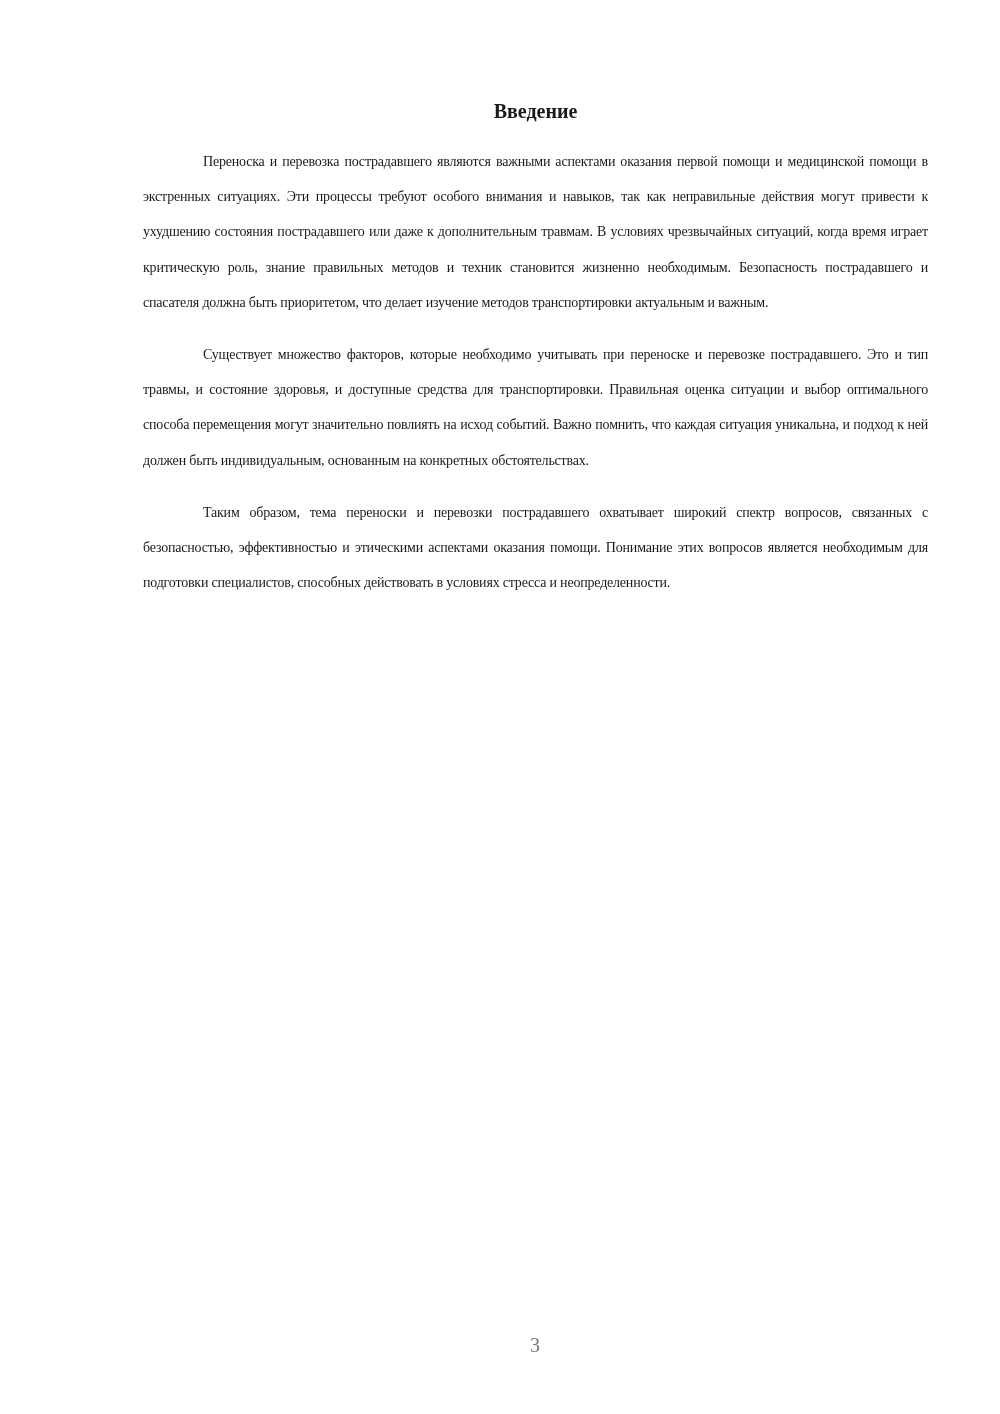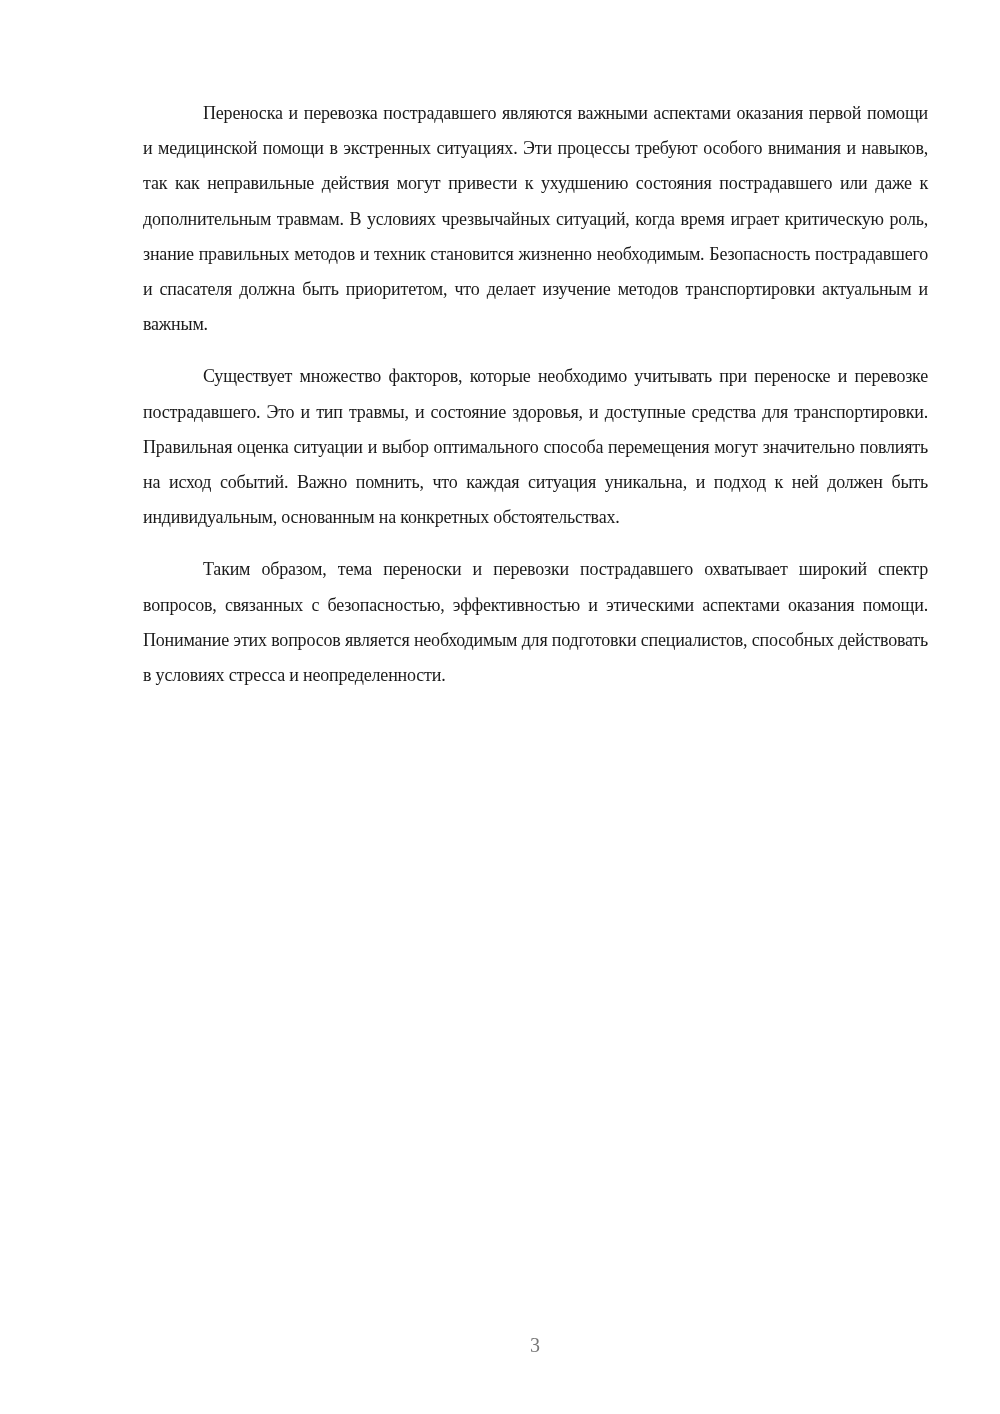--- a/index.html
+++ b/index.html
@@ -23,21 +23,21 @@
     }
     .title {
       text-align: center;
       font-weight: bold;
       font-size: 20px;
       line-height: 30px;
       margin: 0 0 18px 0;
       padding-left: 0;
     }
     .para {
-      font-size: 18px;
+      font-size: 14px;
       line-height: 35.2px;
       text-align: justify;
       text-indent: 60px;
       margin: 0 0 17px 0;
       letter-spacing: -0.2px;
     }
     .page-number {
       position: absolute;
       left: 0;
       width: 1070px;
@@ -45,18 +45,19 @@
       text-align: center;
       font-size: 20px;
       color: #777777;
       font-family: "Liberation Serif", serif;
     }
   </style>
 </head>
 <body>
 
 <div class="page">
+  <h1 class="title">Введение</h1>
   <p class="para">Переноска и перевозка пострадавшего являются важными аспектами оказания первой помощи и медицинской помощи в экстренных ситуациях. Эти процессы требуют особого внимания и навыков, так как неправильные действия могут привести к ухудшению состояния пострадавшего или даже к дополнительным травмам. В условиях чрезвычайных ситуаций, когда время играет критическую роль, знание правильных методов и техник становится жизненно необходимым. Безопасность пострадавшего и спасателя должна быть приоритетом, что делает изучение методов транспортировки актуальным и важным.</p>
   <p class="para">Существует множество факторов, которые необходимо учитывать при переноске и перевозке пострадавшего. Это и тип травмы, и состояние здоровья, и доступные средства для транспортировки. Правильная оценка ситуации и выбор оптимального способа перемещения могут значительно повлиять на исход событий. Важно помнить, что каждая ситуация уникальна, и подход к ней должен быть индивидуальным, основанным на конкретных обстоятельствах.</p>
   <p class="para">Таким образом, тема переноски и перевозки пострадавшего охватывает широкий спектр вопросов, связанных с безопасностью, эффективностью и этическими аспектами оказания помощи. Понимание этих вопросов является необходимым для подготовки специалистов, способных действовать в условиях стресса и неопределенности.</p>
 </div>
 
 <div class="page-number">3</div>
 
 </body></html>

